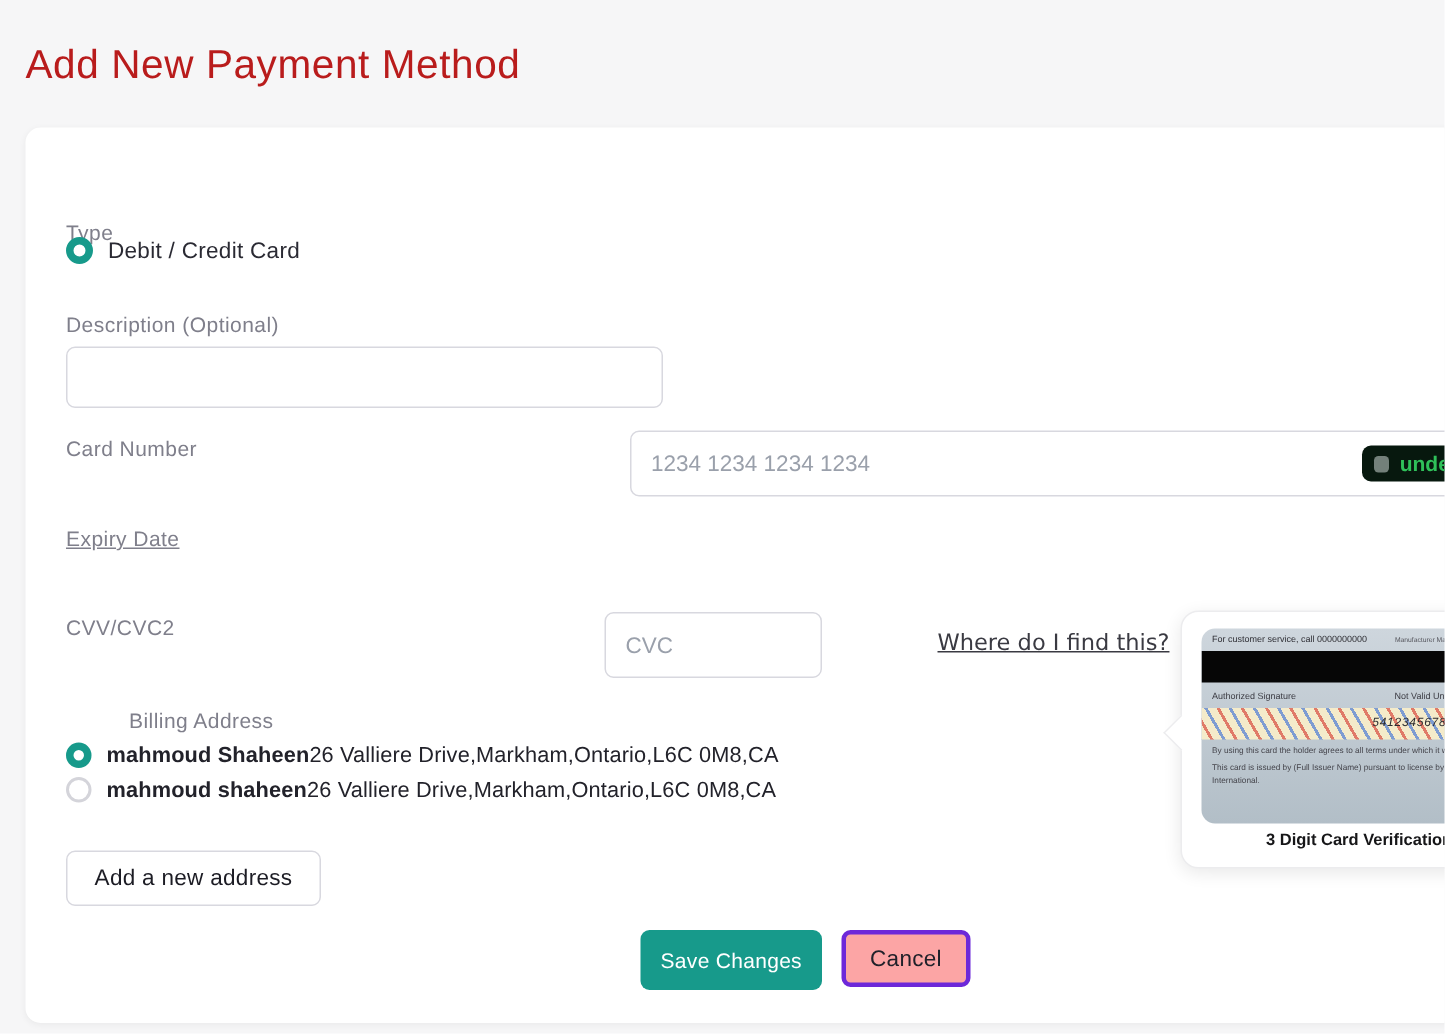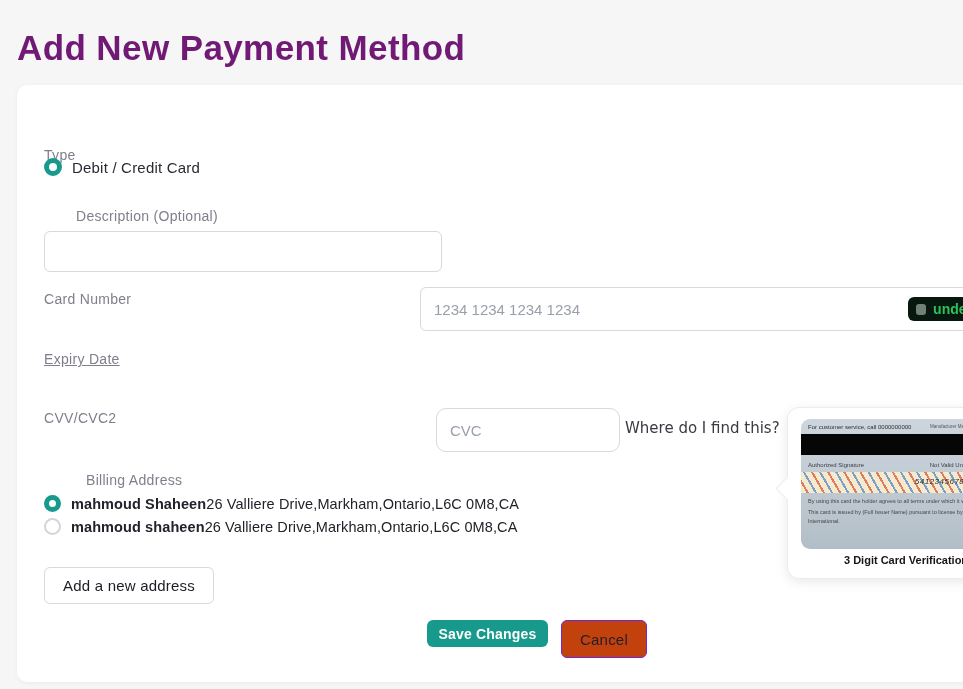--- a/index.html
+++ b/index.html
@@ -10,33 +10,33 @@
   *{box-sizing:border-box;margin:0;padding:0;}
   html,body{width:963px;height:689px;overflow:hidden;}
   body{
     position:relative;
     background:#f6f6f7;
     font-family:"Liberation Sans",sans-serif;
     color:#27272f;
   }
   .page-title{
     position:absolute;left:17px;top:28px;
-    font-size:35px;font-weight:700;letter-spacing:.4px;color:#701a75;
+    font-size:27px;font-weight:400;letter-spacing:.4px;color:#b91c1c;
   }
   .panel{
     position:absolute;left:17px;top:85px;width:966px;height:597px;
     background:#ffffff;border-radius:10px;
     box-shadow:0 1px 5px rgba(0,0,0,.05);
   }
   .label{
     position:absolute;left:27px;
     font-size:14px;color:#7f7f8b;letter-spacing:.3px;
   }
   .lbl-type{top:30px;margin-top:32px;}
-  .lbl-desc{top:123px;margin-left:32px;}
+  .lbl-desc{top:123px;}
   .lbl-card{top:206px;}
   .lbl-expiry{top:266px;text-decoration:underline;}
   .lbl-cvc{top:325px;}
   .lbl-billing{top:387px;margin-left:42px;}
 
   .radio{
     display:inline-block;flex:none;width:17px;height:17px;border-radius:50%;
     background:#fff;border:2px solid #d4d4da;
   }
   .radio.selected{border:5px solid var(--accent,#179a8b);}
@@ -65,26 +65,26 @@
   }
   .link-badge-icon{
     display:inline-block;width:11px;height:11px;border-radius:3px;
     background:#73807a;
   }
   .link-badge-text{
     font-size:14px;font-weight:700;color:var(--link-badge-text,#2fc05a);
   }
 
   .expiry-input{position:absolute;left:403px;top:265px;width:158px;height:43px;}
-  .cvc-input{position:absolute;left:419px;top:323px;width:184px;height:44px;border-radius:10px;}
+  .cvc-input{position:absolute;left:386px;top:323px;width:145px;height:44px;}
 
   .help-link{
     position:absolute;left:608px;top:334px;
     font-family:"DejaVu Sans",sans-serif;font-size:15px;color:#3a3a42;
-    cursor:pointer;
+    text-decoration:underline;cursor:pointer;
   }
 
   
   .tooltip{
     position:absolute;left:770px;top:322px;width:222px;height:172px;
     background:#fff;border:1px solid #ececee;border-radius:12px;
     box-shadow:0 3px 12px rgba(0,0,0,.09);z-index:5;
   }
   .tooltip-arrow{
     position:absolute;left:-9px;top:72px;width:17px;height:17px;
@@ -125,27 +125,27 @@
   .btn{
     border-radius:6px;cursor:pointer;font-family:"Liberation Sans",sans-serif;
     display:flex;align-items:center;justify-content:center;
   }
   .add-address-btn{
     position:absolute;left:27px;top:482px;width:170px;height:37px;
     background:#fff;border:1px solid #d8d8df;
     font-size:15px;font-weight:500;color:#1c1c24;letter-spacing:.2px;
   }
   .save-btn{
-    position:absolute;left:410px;top:535px;width:121px;height:27px;
+    position:absolute;left:410px;top:535px;width:121px;height:40px;
     background:var(--accent,#179a8b);border:none;
-    font-size:14px;font-weight:700;color:#ffffff;letter-spacing:.2px;
+    font-size:14px;font-weight:400;color:#ffffff;letter-spacing:.2px;
   }
   .cancel-btn{
     position:absolute;left:544px;top:535px;width:86px;height:38px;
-    background:#c2410c;border:1px solid #6d28d9;
+    background:#fca5a5;border:3px solid #6d28d9;
     font-size:15px;color:#21212a;letter-spacing:.2px;
   }
 </style>
 </head>
 <body>
 
 <div class="page-title">Add New Payment Method</div>
 
 <div class="panel">
 

